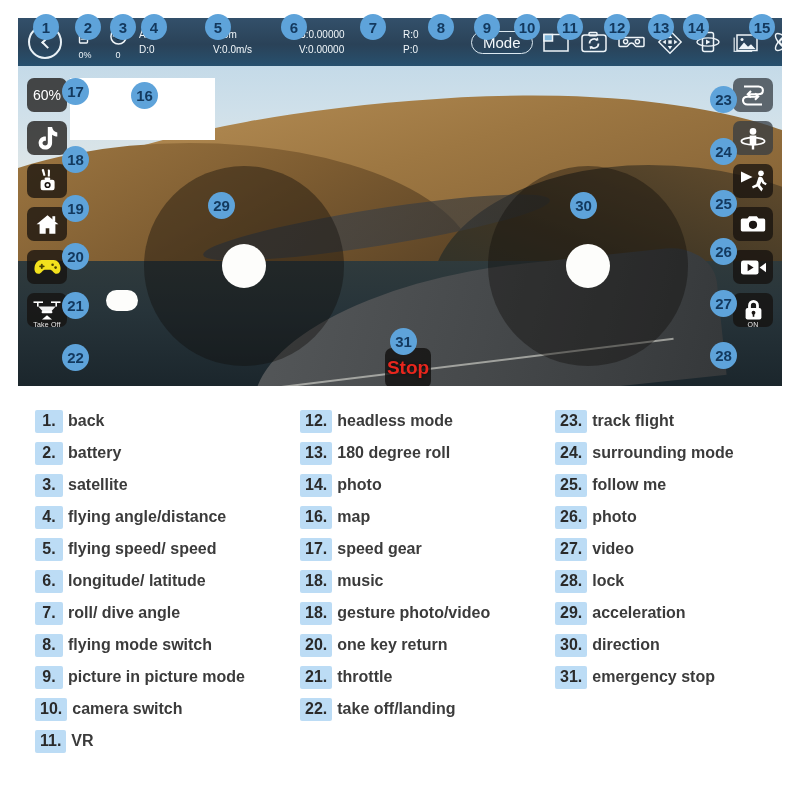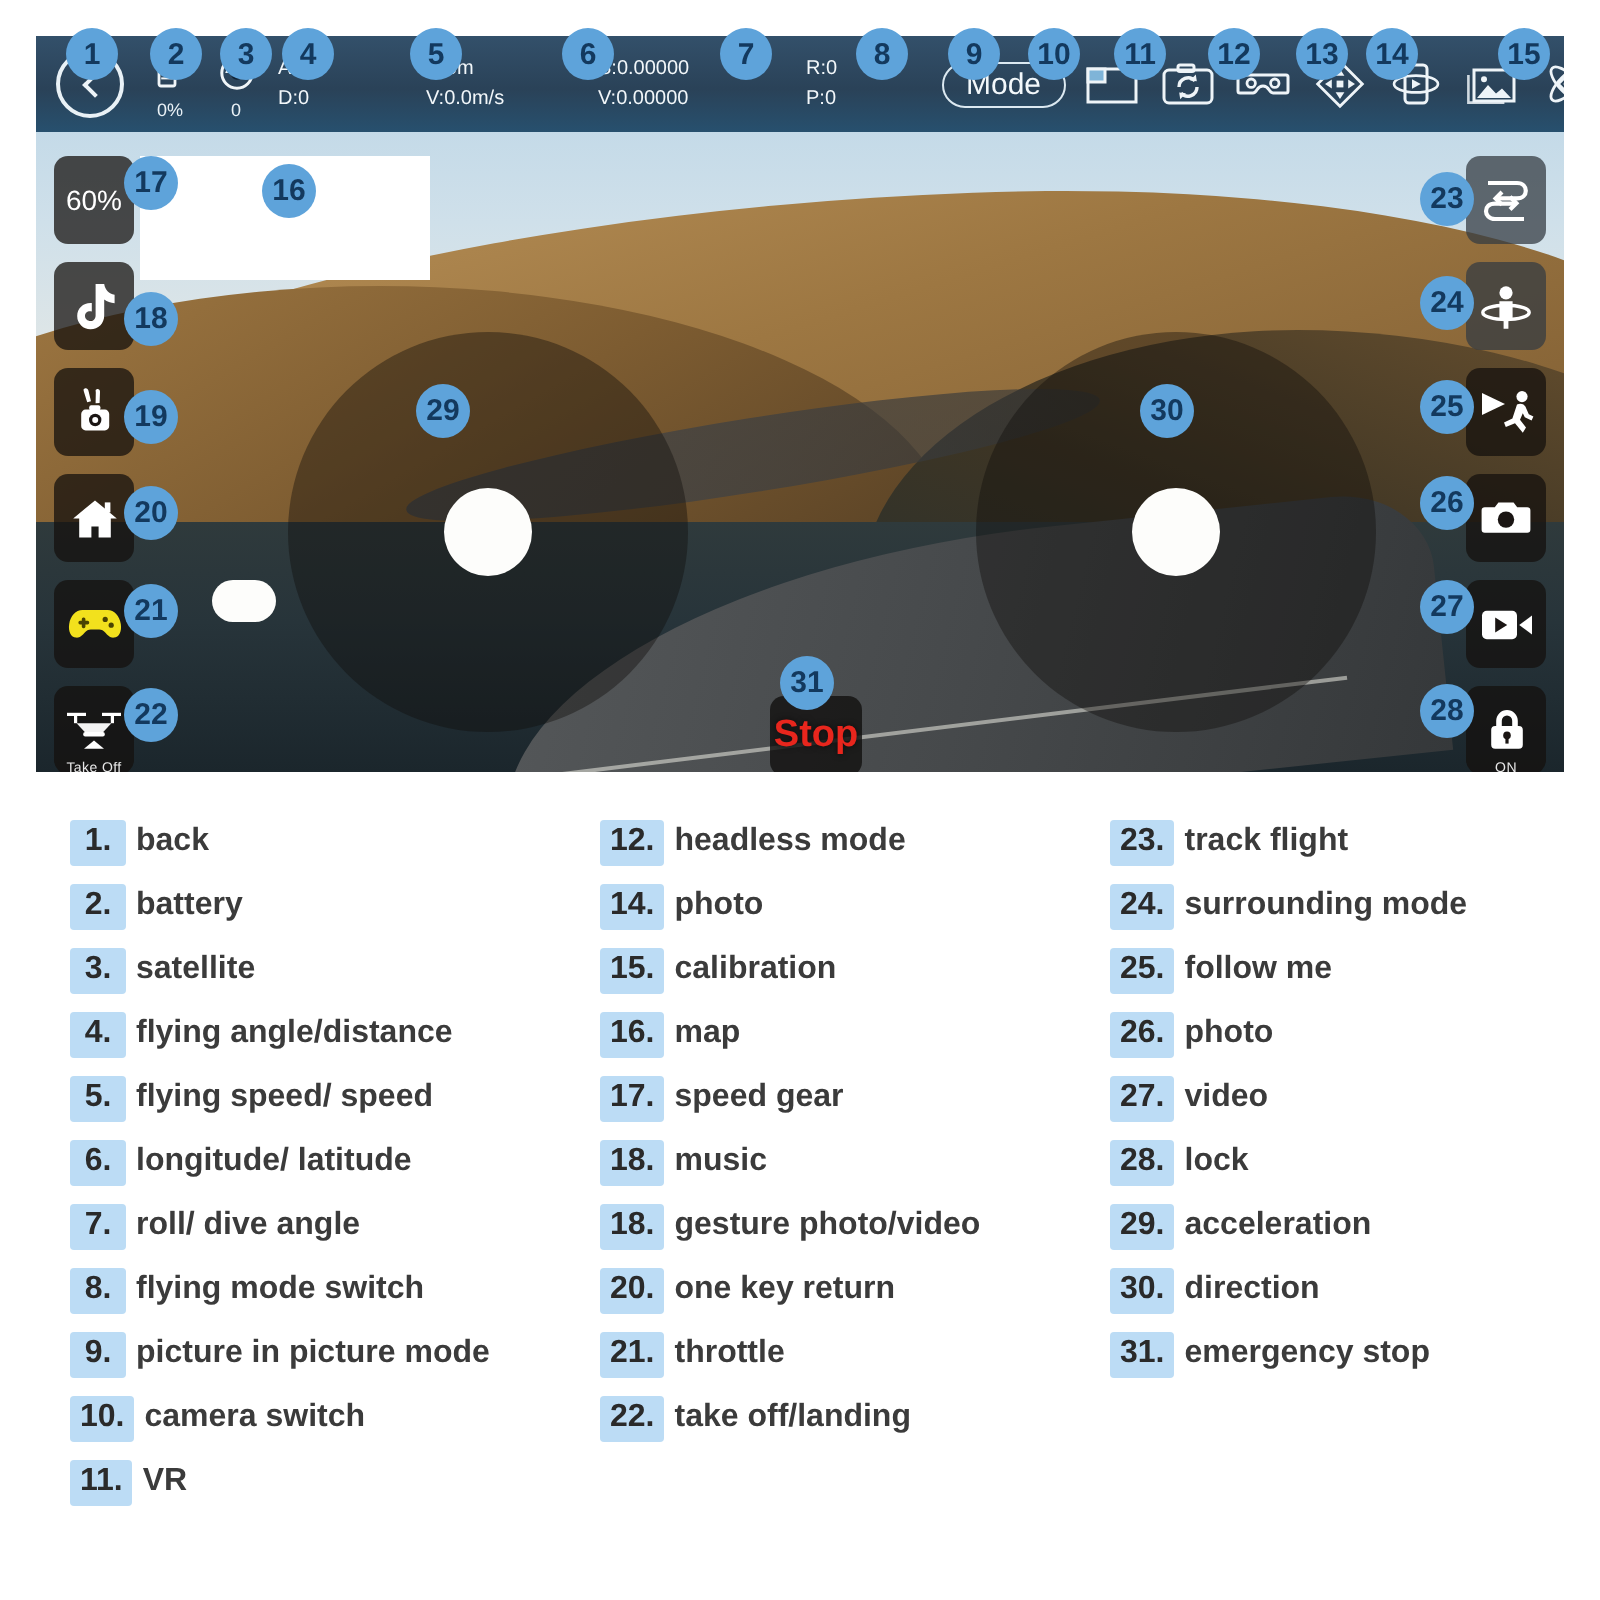--- a/index.html
+++ b/index.html
@@ -106,21 +106,21 @@
     position:absolute; left:52px; top:60px;
     width:145px; height:62px;
     background:#ffffff;
   }
 
   
   .rail { position:absolute; display:flex; flex-direction:column; gap:9px; }
   .rail-left  { left:9px;  top:60px; }
   .rail-right { right:9px; top:60px; }
   .sq {
-    width:40px; height:44px; border-radius:7px;
+    width:40px; height:34px; border-radius:7px;
     background: rgba(20,16,14,.74);
     display:flex; align-items:center; justify-content:center;
     position:relative; color:#fff;
   }
   .sq.lighter { background: rgba(52,60,66,.74); }
   .sq .cap {
     position:absolute; bottom:-1px; left:0; right:0;
     font-size:7px; text-align:center; color:#e8e8e8; letter-spacing:.2px;
   }
   .speed-txt { font-size:14px; color:#fff; }
@@ -530,28 +530,28 @@
         <span class="ltext">VR</span>
       </div>
   </div>
 
   <div class="lcol lcol2">
     <div class="lrow">
         <span class="lnum">12.</span>
         <span class="ltext">headless mode</span>
       </div>
     <div class="lrow">
+        <span class="lnum">13.</span>
+        <span class="ltext">180 degree roll</span>
+      </div>
+    <div class="lrow">
         <span class="lnum">14.</span>
         <span class="ltext">photo</span>
       </div>
     <div class="lrow">
-        <span class="lnum">15.</span>
-        <span class="ltext">calibration</span>
-      </div>
-    <div class="lrow">
         <span class="lnum">16.</span>
         <span class="ltext">map</span>
       </div>
     <div class="lrow">
         <span class="lnum">17.</span>
         <span class="ltext">speed gear</span>
       </div>
     <div class="lrow">
         <span class="lnum">18.</span>
         <span class="ltext">music</span>

